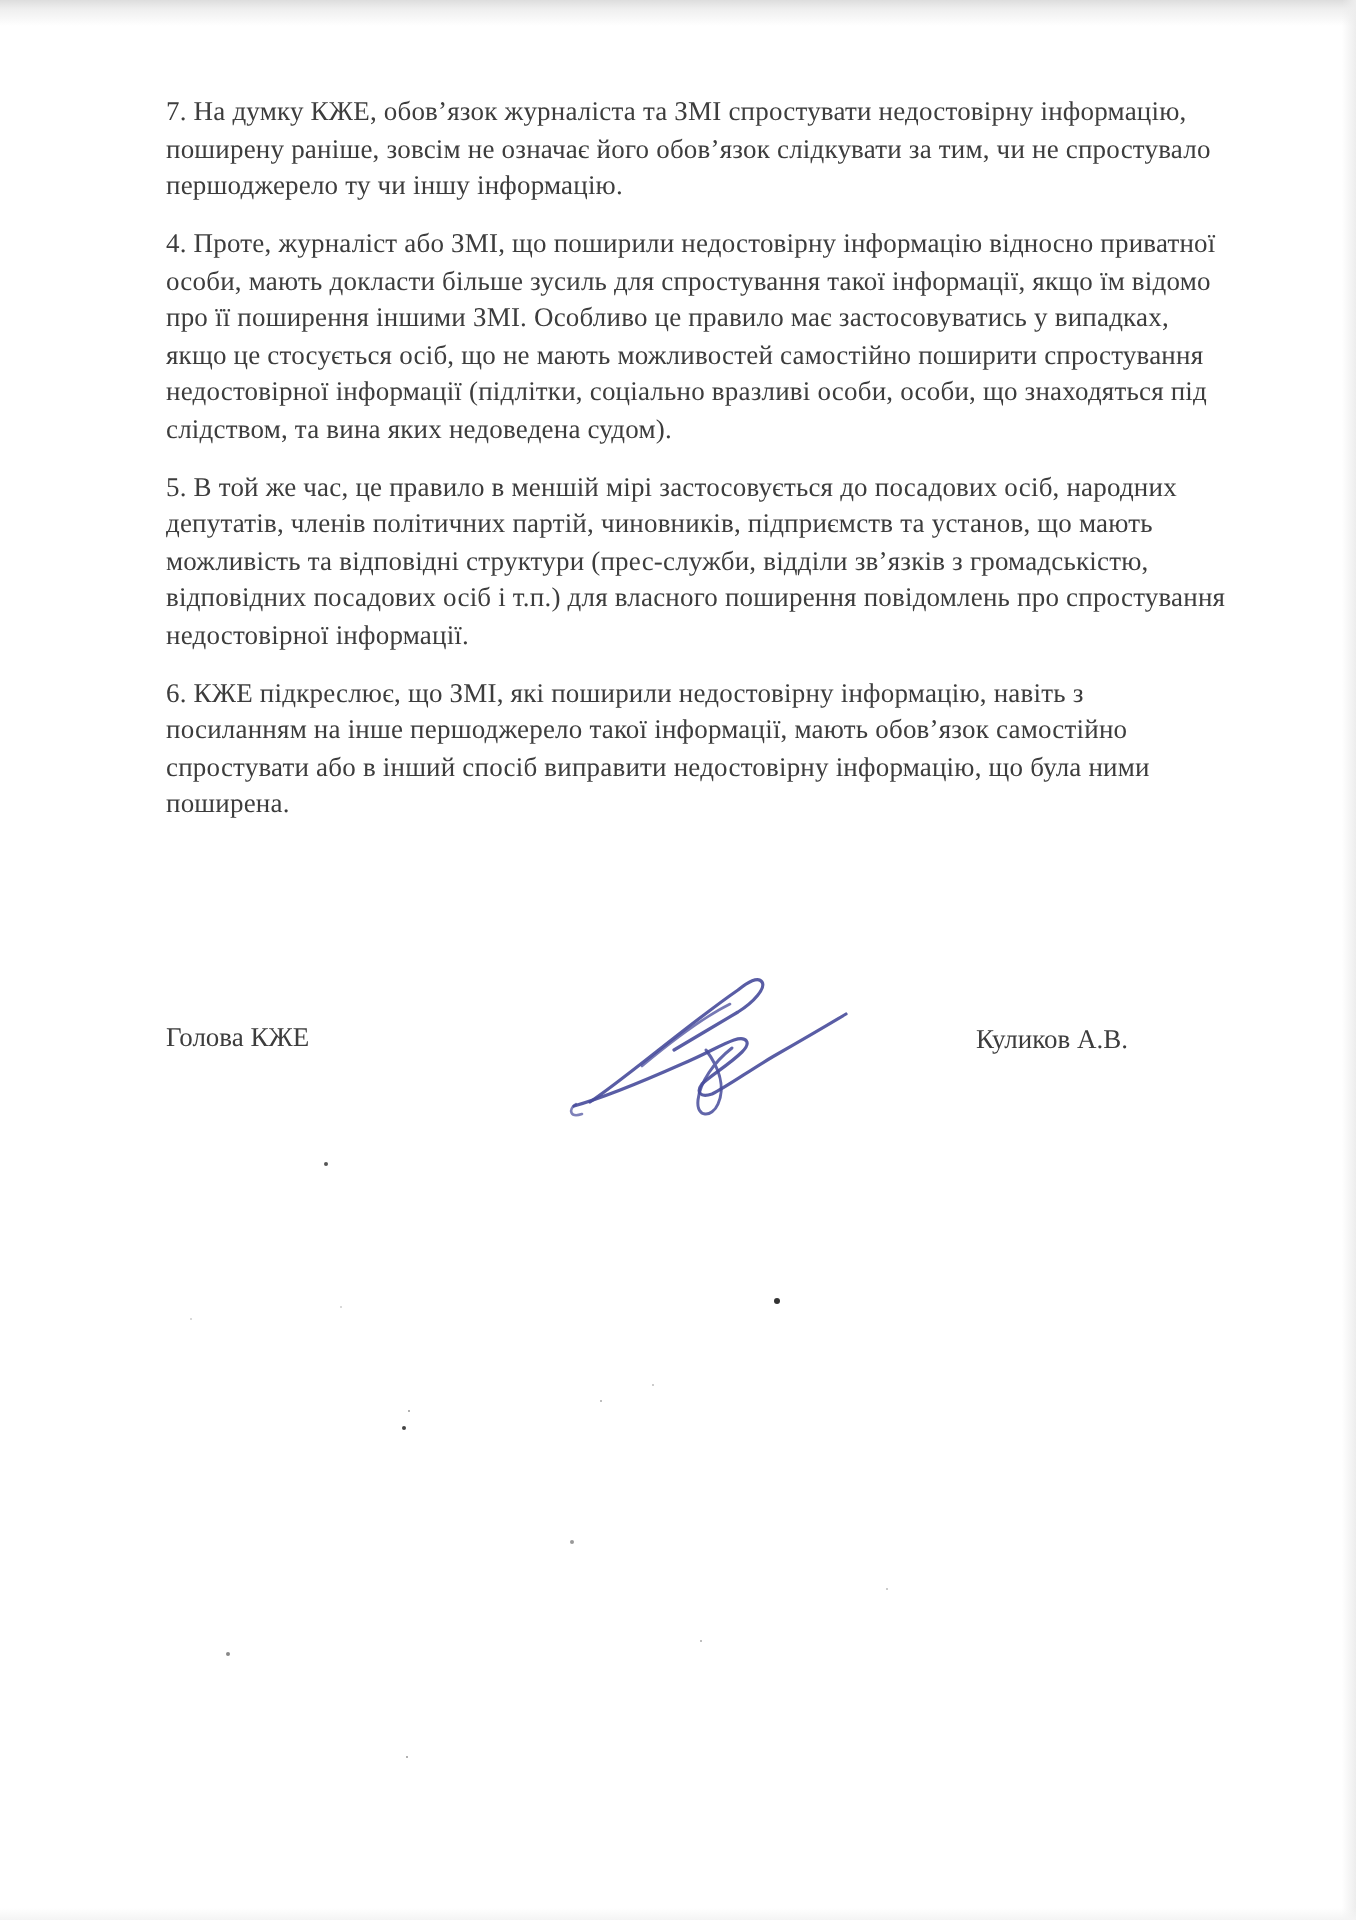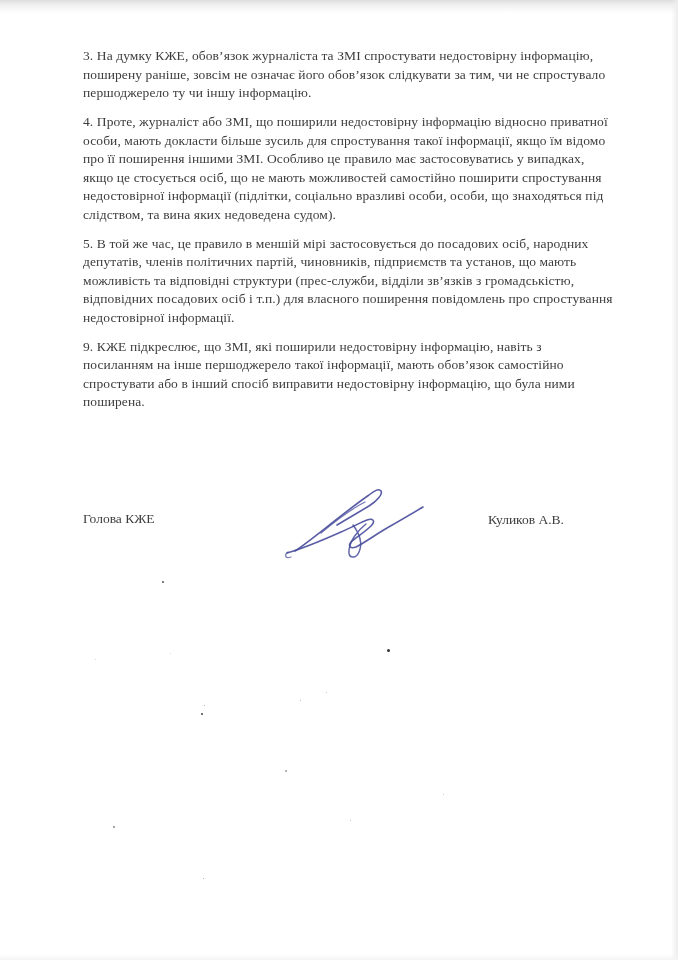--- a/index.html
+++ b/index.html
@@ -83,24 +83,24 @@
 </head>
 <body>
 
 <div class="page">
 
   <div class="edge-top"></div>
   <div class="edge-right"></div>
   <div class="edge-bottom"></div>
 
   <div class="content">
-    <p>3. На думку КЖЕ, обов’язок журналіста та ЗМІ спростувати недостовірну інформацію, поширену раніше, зовсім не означає його обов’язок слідкувати за тим, чи не спростувало першоджерело ту чи іншу інформацію.</p>
+    <p>7. На думку КЖЕ, обов’язок журналіста та ЗМІ спростувати недостовірну інформацію, поширену раніше, зовсім не означає його обов’язок слідкувати за тим, чи не спростувало першоджерело ту чи іншу інформацію.</p>
     <p>4. Проте, журналіст або ЗМІ, що поширили недостовірну інформацію відносно приватної особи, мають докласти більше зусиль для спростування такої інформації, якщо їм відомо про її поширення іншими ЗМІ. Особливо це правило має застосовуватись у випадках, якщо це стосується осіб, що не мають можливостей самостійно поширити спростування недостовірної інформації (підлітки, соціально вразливі особи, особи, що знаходяться під слідством, та вина яких недоведена судом).</p>
     <p>5. В той же час, це правило в меншій мірі застосовується до посадових осіб, народних депутатів, членів політичних партій, чиновників, підприємств та установ, що мають можливість та відповідні структури (прес-служби, відділи зв’язків з громадськістю, відповідних посадових осіб і т.п.) для власного поширення повідомлень про спростування недостовірної інформації.</p>
-    <p>9. КЖЕ підкреслює, що ЗМІ, які поширили недостовірну інформацію, навіть з посиланням на інше першоджерело такої інформації, мають обов’язок самостійно спростувати або в інший спосіб виправити недостовірну інформацію, що була ними поширена.</p>
+    <p>6. КЖЕ підкреслює, що ЗМІ, які поширили недостовірну інформацію, навіть з посиланням на інше першоджерело такої інформації, мають обов’язок самостійно спростувати або в інший спосіб виправити недостовірну інформацію, що була ними поширена.</p>
   </div>
 
   <div class="sig-row">
     <span class="sig-role">Голова КЖЕ</span>
     <span class="sig-name">Куликов А.В.</span>
   </div>
 
   <div class="signature-wrap">
     <svg width="150" height="85" viewBox="0 0 150 85">
       <g fill="none" stroke-linecap="round" stroke-linejoin="round">

